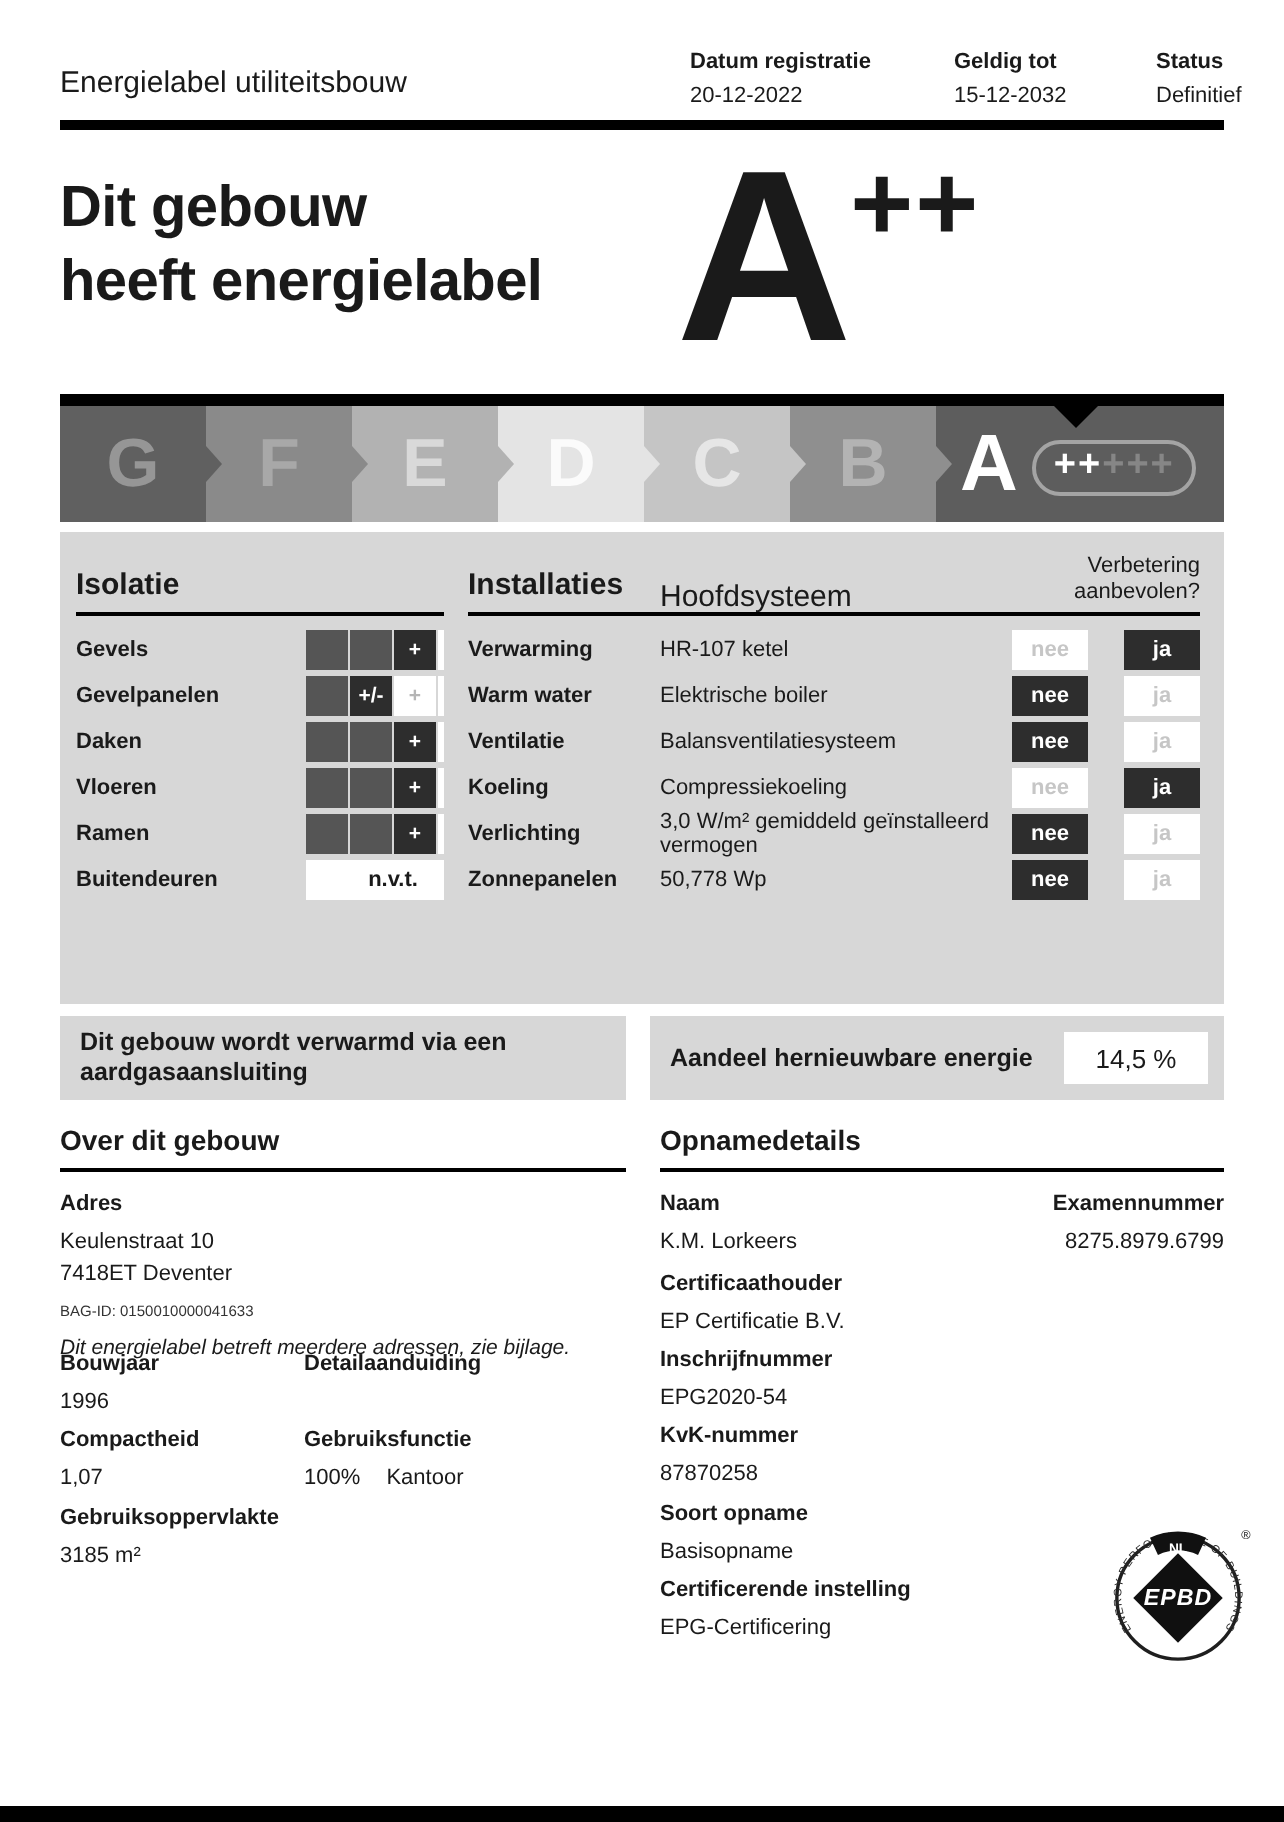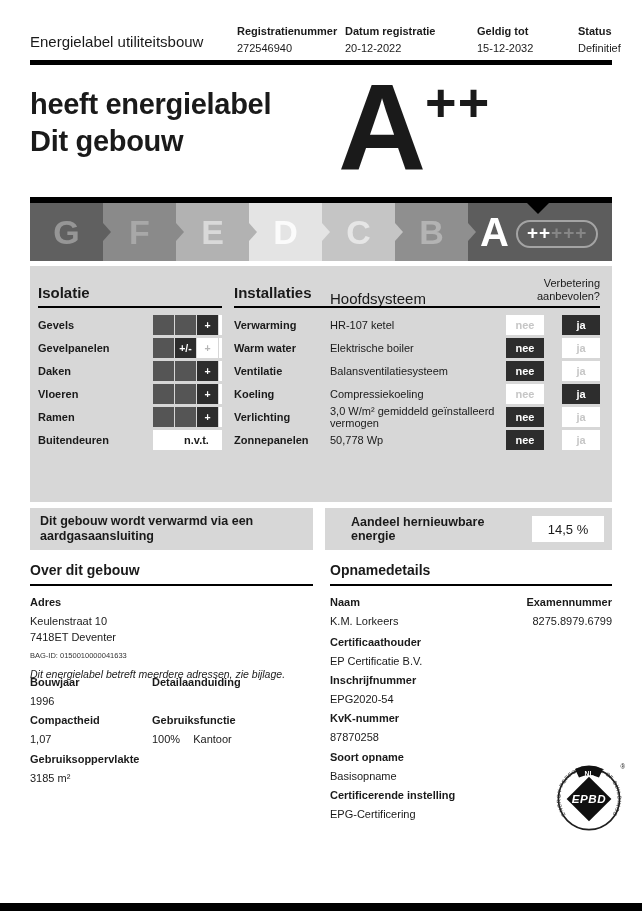--- a/index.html
+++ b/index.html
@@ -65,21 +65,21 @@
   .toggle{display:flex;gap:18px;}
   .tbox{width:38px;height:20px;display:flex;align-items:center;justify-content:center;font-size:11px;font-weight:700;}
   .tbox.on{background:#2d2d2d;color:#ffffff;}
   .tbox.off{background:#ffffff;color:#c6c6c6;}
 
   
   .note-box{position:absolute;left:30px;top:508px;width:283px;height:42px;background:#d7d7d7;box-sizing:border-box;
             padding:6px 10px;font-size:12.5px;font-weight:700;line-height:15px;}
   .renew-box{position:absolute;left:325px;top:508px;width:287px;height:42px;background:#d7d7d7;box-sizing:border-box;
              display:flex;align-items:center;padding:0 8px 0 10px;}
-  .renew-label{flex:1;font-size:12.5px;font-weight:700;margin-left:16px;}
+  .renew-label{flex:1;font-size:12.5px;font-weight:700;}
   .renew-value{width:72px;height:26px;background:#ffffff;display:flex;align-items:center;justify-content:center;font-size:13px;}
 
   
   .sec-title{position:absolute;font-size:14px;font-weight:700;}
   .sec-rule{position:absolute;top:584px;height:2px;background:#000;}
   .rule-about{left:30px;width:283px;}
   .rule-opname{left:330px;width:282px;}
   .fblock{position:absolute;font-size:11px;line-height:16px;}
   .fl{font-weight:700;}
   .fv{margin-top:3px;}
@@ -90,41 +90,37 @@
 
   .seal{position:absolute;left:550px;top:760px;}
   .footer-bar{position:absolute;left:0;top:903px;width:642px;height:8px;background:#000;}
 </style>
 </head>
 <body>
 
 <div class="page">
 
   <div class="doc-title">Energielabel utiliteitsbouw</div>
-  <div class="hfield" style="left:237px">
-    <span class="hl">Registratienummer</span>
-    <span class="hv">272546940</span>
-  </div>
   <div class="hfield" style="left:345px">
     <span class="hl">Datum registratie</span>
     <span class="hv">20-12-2022</span>
   </div>
   <div class="hfield" style="left:477px">
     <span class="hl">Geldig tot</span>
     <span class="hv">15-12-2032</span>
   </div>
   <div class="hfield" style="left:578px">
     <span class="hl">Status</span>
     <span class="hv">Definitief</span>
   </div>
   <div class="top-rule"></div>
 
   <div class="hero-title">
+    <div>Dit gebouw</div>
     <div>heeft energielabel</div>
-    <div>Dit gebouw</div>
   </div>
   <div class="hero-grade">
     <span class="big-letter">A</span>
     <span class="big-plus">++</span>
   </div>
 
   <div class="band">
     <div class="band-topbar"></div>
     <div class="band-notch"></div>
     <div class="band-segments" id="band">

